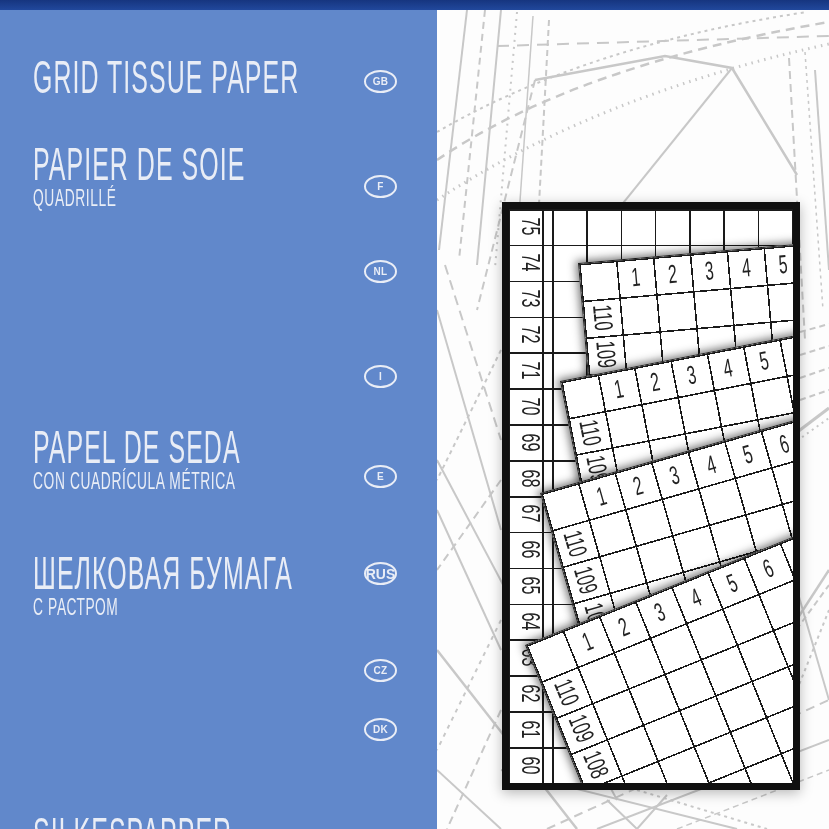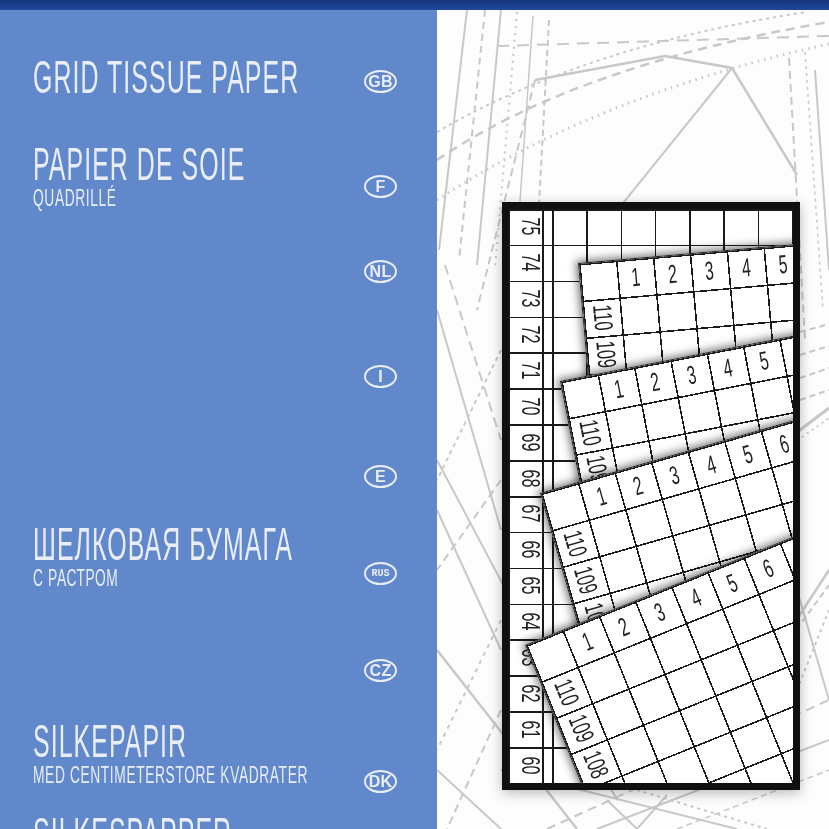--- a/index.html
+++ b/index.html
@@ -14,22 +14,22 @@
   
   .panel{position:absolute;left:0;top:10px;width:437px;height:819px;
          background:#6188cb;color:#e9edf6;overflow:hidden;}
   .lang-row{position:absolute;left:33px;width:400px;white-space:nowrap;}
   .lang-title{font-size:47px;line-height:44px;font-weight:400;letter-spacing:2px;
               transform:scaleX(.53);transform-origin:0 50%;white-space:nowrap;}
   .lang-sub{font-size:23px;line-height:23px;font-weight:400;letter-spacing:1px;
             margin-top:1px;transform:scaleX(.6);transform-origin:0 50%;white-space:nowrap;}
   .badge{position:absolute;left:364px;width:33px;height:23px;border:2.4px solid #e9edf6;
          border-radius:50%;display:flex;align-items:center;justify-content:center;
-         color:#e9edf6;font-size:16px;font-weight:bold;letter-spacing:.3px;box-sizing:border-box;}
-  .badge.small{font-size:10px;letter-spacing:0;font-family:Liberation Mono, monospace;}
+         color:#e9edf6;font-size:10px;font-weight:bold;letter-spacing:.3px;box-sizing:border-box;}
+  .badge.small{font-size:14px;letter-spacing:0;}
 
   
   .art{position:absolute;left:437px;top:10px;width:392px;height:819px;background:#fdfdfd;}
   .art svg{position:absolute;left:0;top:0;}
 
   
   .frame{position:absolute;left:65px;top:192px;width:298px;height:588px;
          box-sizing:border-box;border:7px solid #101010;background:#fff;overflow:hidden;
          box-shadow:0 3px 12px rgba(0,0,0,.28);}
   .main-grid{position:absolute;left:0;top:0;width:284px;height:574px;background:#fff;
@@ -63,40 +63,40 @@
   <div class="topbar"></div>
 
   <div class="panel">
     <div class="lang-row" style="top:45px">
       <div class="lang-title">GRID TISSUE PAPER</div>
     </div>
     <div class="lang-row" style="top:132px">
       <div class="lang-title">PAPIER DE SOIE</div>
       <div class="lang-sub">QUADRILLÉ</div>
     </div>
-    <div class="lang-row" style="top:512px">
+    <div class="lang-row" style="top:415px">
+      <div class="lang-title">PAPEL DE SEDA</div>
+      <div class="lang-sub">CON CUADRÍCULA MÉTRICA</div>
+    </div>
+    <div class="lang-row" style="top:541px">
       <div class="lang-title">ШЕЛКОВАЯ БУМАГА</div>
       <div class="lang-sub">С РАСТРОМ</div>
-    </div>
-    <div class="lang-row" style="top:709px">
-      <div class="lang-title">SILKEPAPIR</div>
-      <div class="lang-sub">MED CENTIMETERSTORE KVADRATER</div>
     </div>
     <div class="lang-row" style="top:802px">
       <div class="lang-title">SILKESPAPPER</div>
     </div>
 
     <div class="badge" style="top:60px">GB</div>
     <div class="badge" style="top:165px">F</div>
     <div class="badge" style="top:250px">NL</div>
     <div class="badge" style="top:355px">I</div>
     <div class="badge" style="top:455px">E</div>
     <div class="badge small" style="top:552px">RUS</div>
     <div class="badge" style="top:649px">CZ</div>
-    <div class="badge" style="top:760px">DK</div>
+    <div class="badge" style="top:708px">DK</div>
   </div>
 
   <div class="art">
     <svg width="392" height="819" viewBox="0 0 392 819">
       <g fill="none" stroke="#c8c8c8" stroke-width="2">
 
         <path d="M30,0 L2,240"></path>
         <path d="M48,0 L22,250" stroke-dasharray="7 5"></path>
         <path d="M64,0 L40,255"></path>
         <path d="M80,2 L58,258" stroke-dasharray="2 5"></path>

